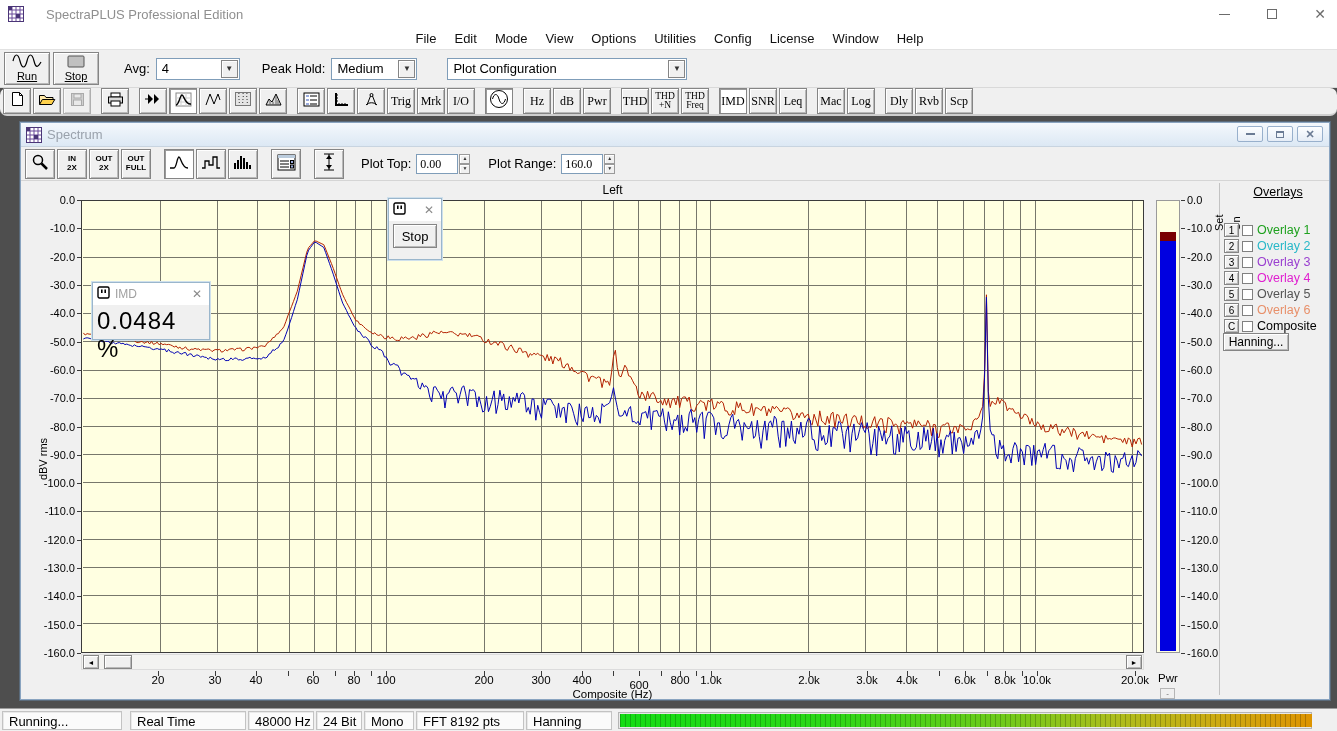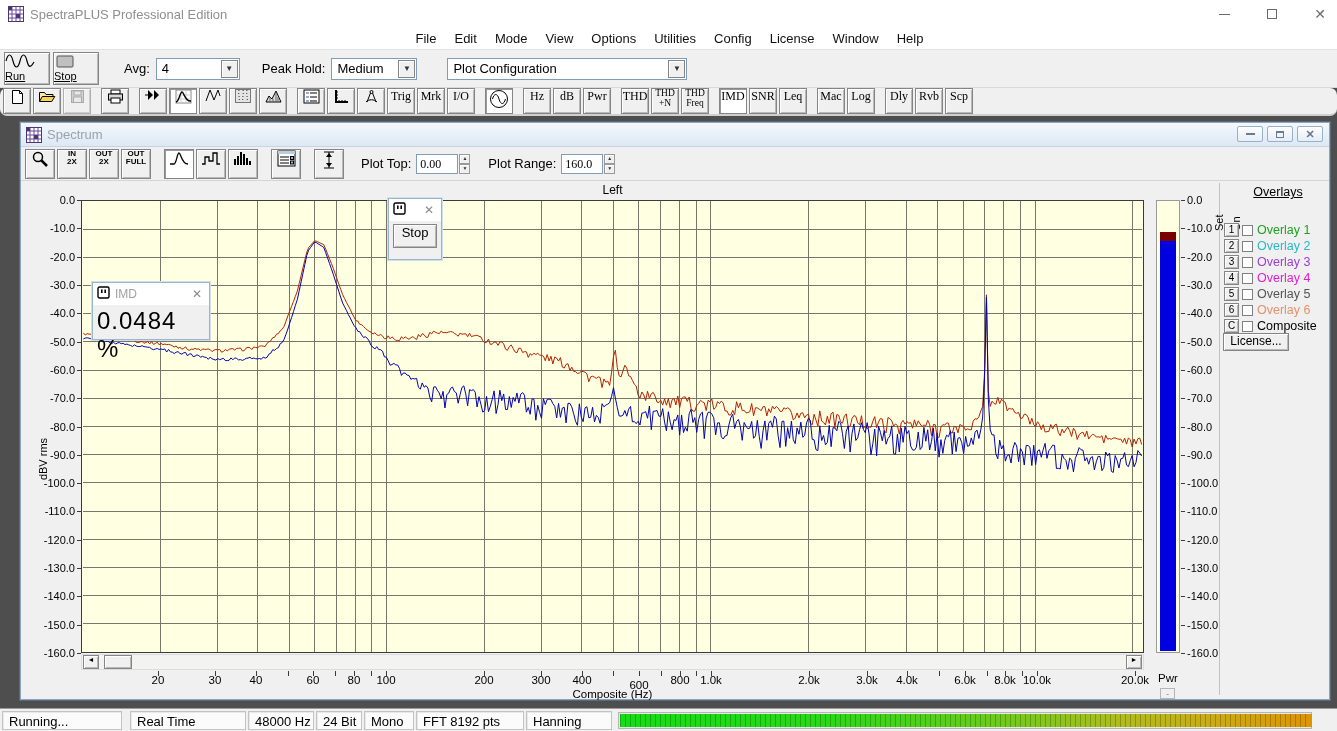--- a/index.html
+++ b/index.html
@@ -2,33 +2,33 @@
 <html><head>
 <meta charset="utf-8">
 <style>
   html,body{margin:0;padding:0;background:#3c3c3c;}
   *{box-sizing:border-box;}
   .app{position:relative;width:1337px;height:731px;background:#4e4e4e;overflow:hidden;
        font-family:"Liberation Sans",sans-serif;font-size:13px;color:#000;}
   
   .titlebar{position:absolute;left:0;top:0;width:1337px;height:28px;background:#ffffff;display:flex;align-items:center;}
   .titlebar .ticon{margin:0 6px 0 8px;display:inline-flex;}
-  .titlebar .ttext{color:#8f8f8f;font-size:13px;}
+  .titlebar .ttext{color:#8f8f8f;font-size:13px;margin-left:16px;}
   .cap-btn{position:absolute;top:4px;width:28px;height:20px;display:flex;align-items:center;justify-content:center;color:#6b6b6b;}
   .cap-min{left:1210px;} .cap-max{left:1258px;} .cap-close{left:1306px;}
   .cap-minbar{width:11px;height:1px;background:#6b6b6b;}
   .cap-maxbox{width:10px;height:10px;border:1px solid #6b6b6b;}
   .cap-x{font-size:14px;line-height:1;}
   
   .menubar{position:absolute;left:0;top:28px;width:1337px;height:22px;background:#ffffff;display:flex;align-items:center;padding-left:2px;border-bottom:1px solid #e2e2e2;justify-content:center;}
   .menu-item{padding:2px 9px;color:#111;}
   
   .toolbar1{position:absolute;left:0;top:50px;width:1337px;height:38px;background:#f0f0f0;display:flex;align-items:center;border-bottom:1px solid #d9d9d9;}
   .toolbar2{position:absolute;left:0;top:88px;width:1337px;height:28px;background:#f0f0f0;display:flex;align-items:center;padding-left:3px;border-bottom:2px solid #cfcfcf;border-radius:7px;}
-  .btn3d{background:#f0f0f0;border:1px solid #858585;box-shadow:inset 1px 1px 0 #ffffff, inset -1px -1px 0 #b9b9b9;display:flex;align-items:flex-start;justify-content:center;}
+  .btn3d{background:#f0f0f0;border:1px solid #858585;box-shadow:inset 1px 1px 0 #ffffff, inset -1px -1px 0 #b9b9b9;display:flex;align-items:center;justify-content:center;}
   .btn3d.pressed{background:#ffffff;box-shadow:inset 1px 1px 0 #9a9a9a, inset -1px -1px 0 #ffffff;}
   .btn3d.disabled{opacity:.6;}
   .bigbtn{width:46px;height:33px;flex-direction:column;margin-right:3px;font-size:11px;}
   .bigbtn span.lbl{text-decoration:underline;line-height:1.1;}
   .tb-label{margin:0 6px 0 22px;}
   .combo{background:#fff;border:1px solid #7f9db9;height:22px;display:flex;align-items:center;position:relative;padding-left:5px;font-size:13px;}
   .combo .arr{position:absolute;right:1px;top:1px;bottom:1px;width:17px;background:#f0f0f0;border:1px solid #858585;box-shadow:inset 1px 1px 0 #fff;display:flex;align-items:center;justify-content:center;font-size:8px;color:#333;}
   .tb2-group{display:flex;gap:2px;margin-right:10px;}
   .tb-btn{width:28px;height:26px;font-family:"Liberation Serif",serif;font-size:12px;}
   .tb-btn .two{font-size:9.5px;line-height:1.0;white-space:pre-line;text-align:center;font-family:"Liberation Serif",serif;}
@@ -615,21 +615,21 @@
           <div class="btn3d ov-btn">6</div>
           <div class="ov-chk"></div>
           <span class="ov-lbl" style="color: rgb(232, 144, 106);">Overlay 6</span>
         </div>
         <div class="ov-row" style="top: 195px;">
           <div class="btn3d ov-btn">C</div>
           <div class="ov-chk"></div>
           <span class="ov-lbl" style="color: rgb(0, 0, 0);">Composite</span>
         </div>
       </div>
-    <div class="btn3d ov-options">License...</div>
+    <div class="btn3d ov-options">Hanning...</div>
   </div>
 
   <div class="float-win" style="left:388px;top:198px;width:54px;height:62px">
     <div class="fw-title">
       <span id="mini-icon-1"><svg width="13" height="13" viewBox="0 0 13 13">
             <rect x="1" y="1" width="11" height="11" rx="1.5" fill="#fff" stroke="#000" stroke-width="1.4"></rect>
             <rect x="4" y="3.5" width="1.6" height="3.5" fill="#000"></rect>
             <rect x="7.4" y="3.5" width="1.6" height="3.5" fill="#000"></rect>
           </svg></span>
       <span class="fw-x">✕</span>

